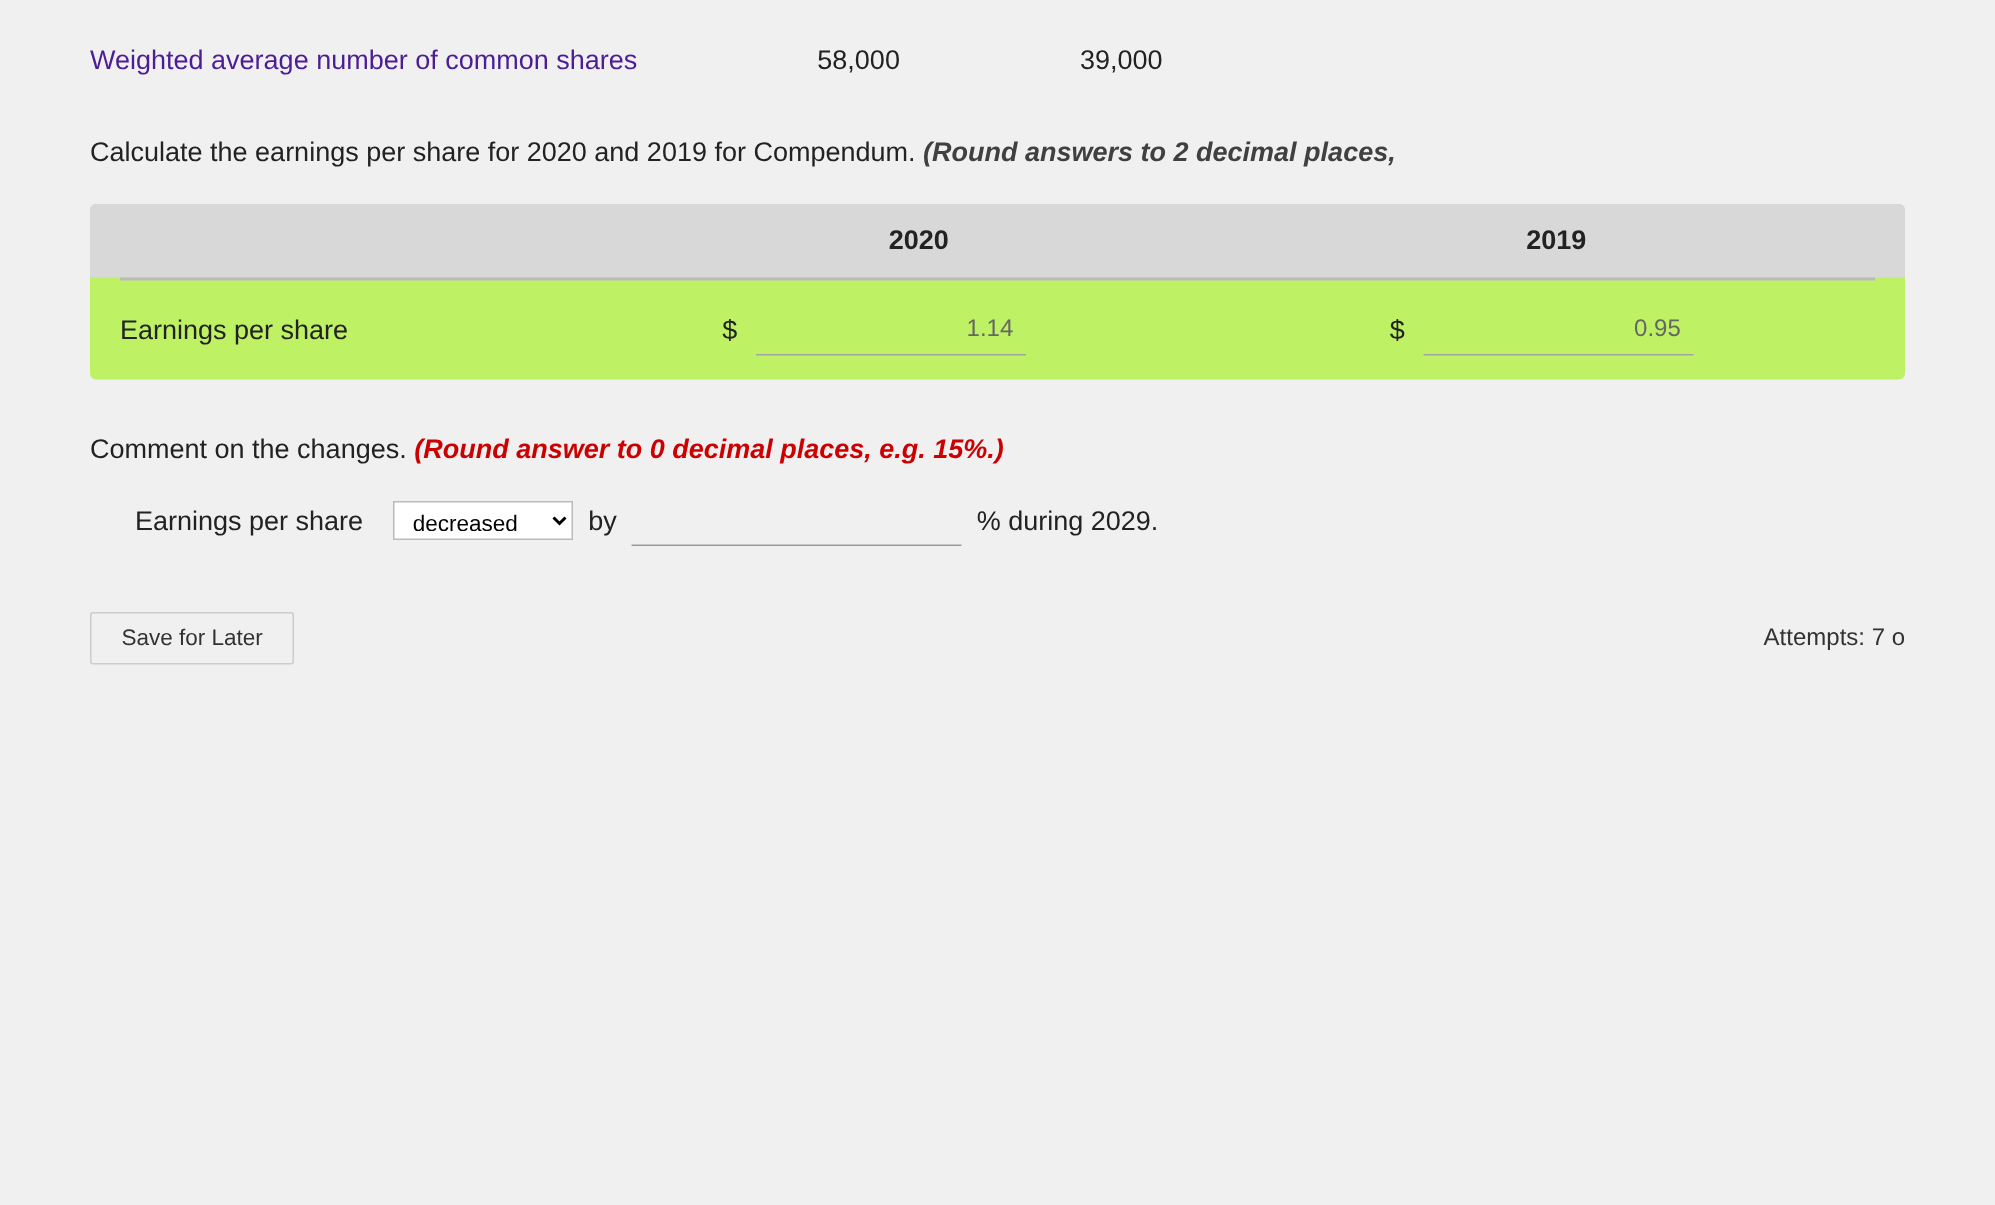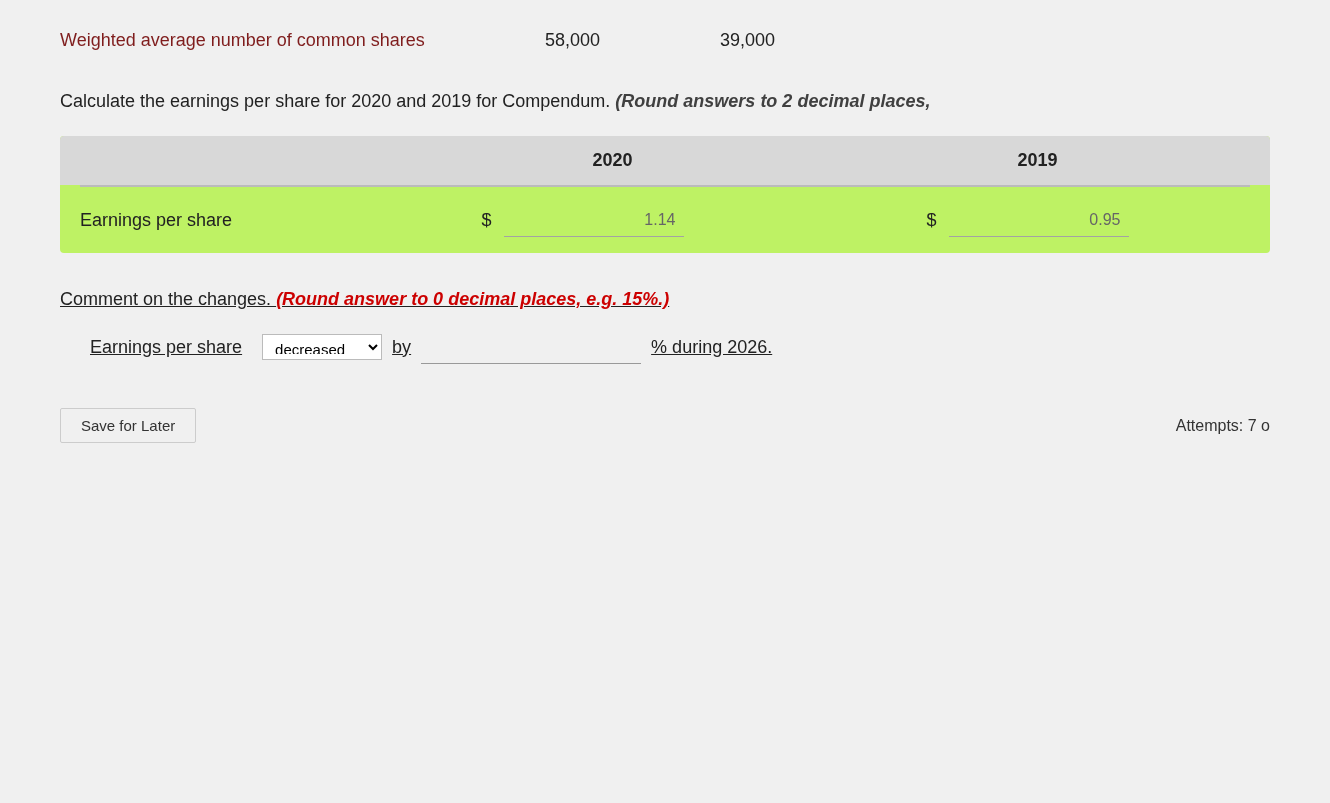--- a/index.html
+++ b/index.html
@@ -21,21 +21,21 @@
     .top-row {
       display: flex;
       align-items: center;
       gap: 120px;
       margin-bottom: 40px;
       padding-top: 10px;
     }
 
     .top-label {
       font-size: 18px;
-      color: #7f1d1d;
+      color: #4c1d95;
     }
 
     .top-value {
       font-size: 18px;
       color: #222;
     }
 
     .instruction-block {
       margin-bottom: 24px;
     }
@@ -84,21 +84,20 @@
     }
 
     .currency-symbol {
       font-size: 18px;
       color: #222;
       padding-right: 4px;
     }
 
     .comment-section {
       margin-bottom: 44px;
-      text-decoration: underline;
     }
 
     .comment-instruction {
       font-size: 18px;
       color: #222;
       margin-bottom: 20px;
     }
 
     .comment-red {
       color: #cc0000;
@@ -255,20 +254,20 @@
     <span>Comment on the changes. </span><span class="comment-red">(Round answer to 0 decimal places, e.g. 15%.)</span>
   </div>
   <div class="comment-row">
     <span class="comment-label">Earnings per share</span>
     <select class="dropdown-select">
       <option value="increased">increased</option>
       <option value="decreased" selected="">decreased</option>
     </select>
     <span class="by-text">by</span>
     <input class="percent-input" type="text" style="">
-    <span class="percent-suffix">% during 2026.</span>
+    <span class="percent-suffix">% during 2029.</span>
   </div>
 </div>
 
 <div class="save-button-row">
   <button class="save-button">Save for Later</button>
   <span class="attempts-text">Attempts: 7 o</span>
 </div>
 
 </body></html>

